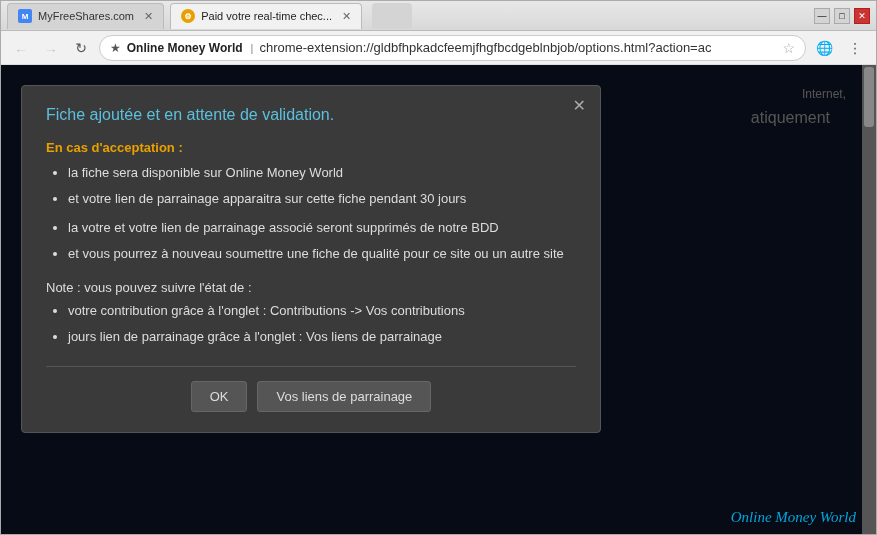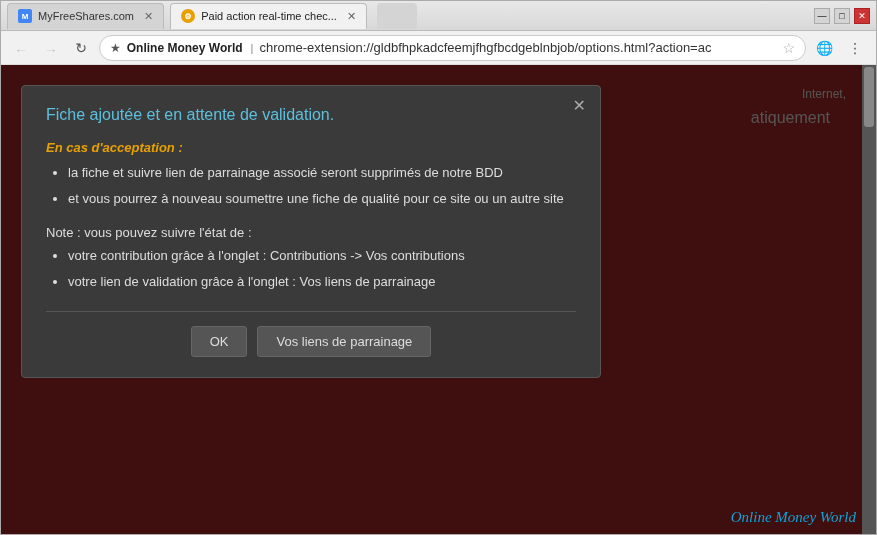--- a/index.html
+++ b/index.html
@@ -182,21 +182,21 @@
       justify-content: center;
       font-size: 14px;
       color: #555;
       cursor: pointer;
       border-radius: 50%;
     }
 
     
     .page-content {
       flex: 1;
-      background: #7f1d1d;
+      background: #0f172a;
       position: relative;
       overflow: hidden;
     }
 
     
     .bg-content {
       position: absolute;
       top: 0;
       left: 0;
       right: 0;
@@ -284,21 +284,20 @@
       font-size: 16px;
       font-weight: normal;
       margin-bottom: 16px;
     }
 
     .modal-section-label {
       color: #e8a000;
       font-weight: bold;
       margin-bottom: 8px;
       margin-top: 14px;
-      font-style: italic;
     }
 
     .modal-section-label:first-of-type {
       margin-top: 0;
     }
 
     .modal ul {
       margin-left: 22px;
       margin-bottom: 10px;
     }
@@ -372,21 +371,21 @@
 
   <div class="title-bar">
     <div class="title-bar-left">
       <div class="tab">
         <div class="tab-icon">M</div>
         <span>MyFreeShares.com</span>
         <span class="tab-close">✕</span>
       </div>
       <div class="tab active">
         <div class="tab-icon paid">⚙</div>
-        <span>Paid action real-time chec...</span>
+        <span>Paid votre real-time chec...</span>
         <span class="tab-close">✕</span>
       </div>
       <div style="width:40px; height:26px; background:#d4d4d4; border-radius:4px 4px 0 0; margin-left:4px;"></div>
     </div>
     <div class="window-controls">
       <div class="win-btn minimize">—</div>
       <div class="win-btn maximize">□</div>
       <div class="win-btn close">✕</div>
     </div>
   </div>
@@ -431,30 +430,34 @@
     </div>
 
     <div class="modal-overlay">
       <div class="modal">
 
         <span class="modal-close">✕</span>
 
         <div class="modal-title">Fiche ajoutée et en attente de validation.</div>
 
         <div class="modal-section-label">En cas d'acceptation :</div>
-
         <ul>
-          <li>la fiche et suivre lien de parrainage associé seront supprimés de notre BDD</li>
+          <li>la fiche sera disponible sur Online Money World</li>
+          <li>et votre lien de parrainage apparaitra sur cette fiche pendant 30 jours</li>
+        </ul>
+
+        <ul>
+          <li>la votre et votre lien de parrainage associé seront supprimés de notre BDD</li>
           <li>et vous pourrez à nouveau soumettre une fiche de qualité pour ce site ou un autre site</li>
         </ul>
 
         <div class="modal-note">Note : vous pouvez suivre l'état de :</div>
         <ul>
           <li>votre contribution grâce à l'onglet : Contributions -&gt; Vos contributions</li>
-          <li>votre lien de validation grâce à l'onglet : Vos liens de parrainage</li>
+          <li>jours lien de parrainage grâce à l'onglet : Vos liens de parrainage</li>
         </ul>
 
         <div class="modal-footer">
           <button class="modal-btn">OK</button>
           <button class="modal-btn">Vos liens de parrainage</button>
         </div>
       </div>
     </div>
 
     <div class="scroll-track">

